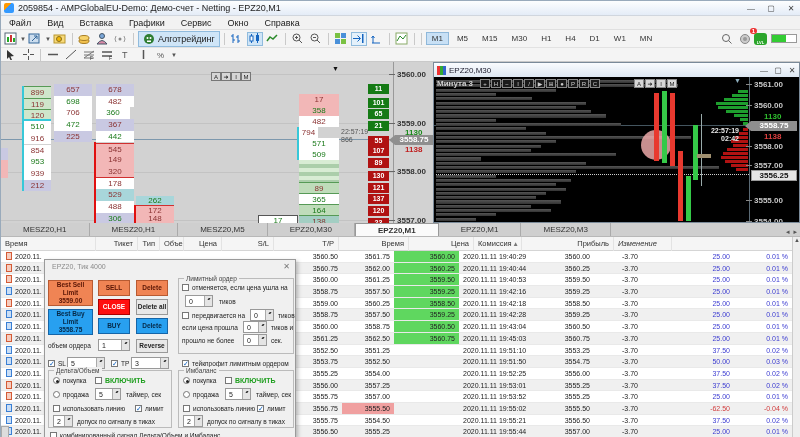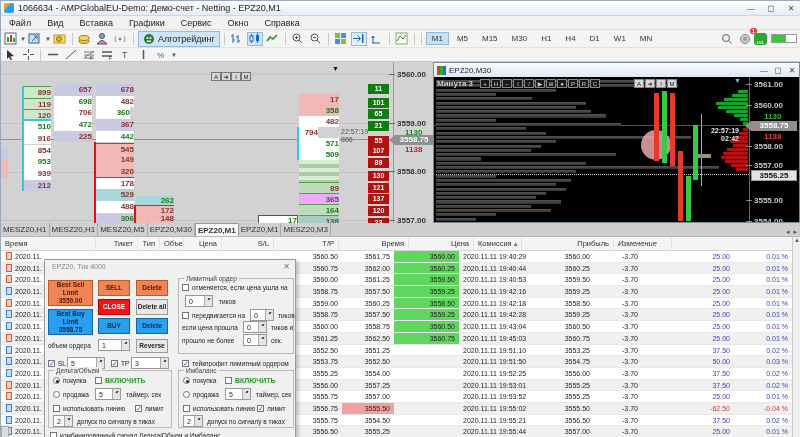--- a/index.html
+++ b/index.html
@@ -25,24 +25,24 @@
 .caret { font-size:6px; color:#555; margin-left:1px; }
 #tb-right { margin-left:auto; display:flex; align-items:center; margin-right:4px; }
 .badge1 { position:absolute; right:-4px; top:-4px; background:#e33; color:#fff; border-radius:6px; font-size:6px; padding:0 2px; font-weight:bold; }
 .lvl { width:13px; height:12px; background:#2ba52b; border-radius:3px; color:#fff; font-size:4px; font-weight:bold; display:flex; align-items:flex-end; justify-content:center; }
 .batt { width:26px; height:9px; border:1px solid #999; background:#fff; margin-left:4px; position:relative; }
 .batt i { position:absolute; left:0; top:0; bottom:0; width:60%; background:#33cc33; }
 
 
 #workspace { position:absolute; left:0; top:61px; width:800px; height:161px; background:#d2d2d2; overflow:hidden; }
 .gl { position:absolute; left:0; width:392px; height:1px; background:#c3c3c3; }
-.ccell { position:absolute; font-size:8px; font-weight:bold; text-align:right; line-height:1.35; overflow:hidden; }
+.ccell { position:absolute; font-size:8px; font-weight:normal; text-align:center; line-height:1.35; overflow:hidden; }
 .bg-w{background:#fff}.bg-lav{background:#c9c9e2}.bg-pnk{background:#f2b7b7}
 .bg-grn1{background:#cfe6cb;border-top:1px solid #569a56}.bg-teal{background:#a8d6da}
-.bg-grnB{background:#bfdcba;border-top:1px solid #569a56}.bg-grnC{background:#f0abfc;border-top:1px solid #569a56}
+.bg-grnB{background:#bfdcba;border-top:1px solid #569a56}.bg-grnC{background:#ffffff;border-top:1px solid #569a56}
 .bg-grnD{background:#a3cec3;border-top:1px solid #569a56}
 .bg-grad{background:repeating-linear-gradient(#d8ecd4 0 4px,#abceaa 4px 8px)}
 .c-g{color:#1a7a1a}.c-r{color:#8a3232}
 .bt-red{border-top:1px solid #d03030}.bb-red{border-bottom:1px solid #d03030}.bb-cyan{border-bottom:2px solid #37c8d8}
 .strip { position:absolute; width:2px; }
 .bdg { position:absolute; left:367px; width:21px; height:10px; color:#fff; font-size:7px; font-weight:bold; text-align:center; line-height:10px; }
 .bdg-g{background:#157a15}.bdg-r{background:#b01212}
 .pscale { position:absolute; left:396px; font-size:8px; font-weight:bold; color:#333; }
 .pscale.g{color:#1a8a1a}.pscale.r{color:#c02020}
 .ptick { position:absolute; left:388px; width:6px; height:1px; background:#666; }
@@ -68,21 +68,21 @@
 .hist.g{background:#1e9e2e}.hist.r{background:#b01212}
 .dscale { position:absolute; left:320px; font-size:8px; font-weight:bold; color:#c8c8c8; }
 .dscale.g{color:#2fbf2f}.dscale.r{color:#e04040}
 .dtick { position:absolute; left:312px; width:6px; height:1px; background:#888; }
 .dk-btn { position:absolute; width:10px; height:9px; background:#1a1a1a; border:1px solid #888; color:#ccc; font-size:6px; text-align:center; line-height:8px; }
 .dstamp { position:absolute; font-size:7px; font-weight:bold; color:#e8e8e8; text-align:right; }
 .pbox { position:absolute; background:#e4e4e4; border:1px solid #999; color:#111; font-size:8px; font-weight:bold; text-align:center; line-height:10px; }
 
 
 #tabstrip { position:absolute; left:0; top:222px; width:800px; height:14px; background:#cfcfcf; display:flex; align-items:flex-end; font-size:8px; color:#333; border-bottom:1px solid #b8b8b8; }
-.tab { padding:1px 2px; height:13px; display:flex; align-items:center; border-right:1px solid #aaa; }
+.tab { padding:1px 22px; height:13px; display:flex; align-items:center; border-right:1px solid #aaa; }
 .tab.active { background:#fafafa; border:1px solid #999; border-bottom:none; font-weight:bold; }
 .tabarrows { margin-left:auto; margin-right:4px; font-size:7px; color:#555; display:flex; gap:4px; }
 
 
 #gridheader { position:absolute; left:0; top:236px; width:791px; height:14px; background:#f5f5f5; border-bottom:1px solid #d5d5d5; display:flex; font-size:7.5px; color:#333; }
 .hc { height:14px; line-height:14px; padding:0 4px; border-right:1px solid #e3e3e3; white-space:nowrap; overflow:hidden; }
 #gridrows { position:absolute; left:0; top:250px; width:791px; height:187px; background:#fff; overflow:hidden; }
 .trow { display:flex; height:11.7px; border-bottom:1px solid #e9e9e9; font-size:7px; color:#222; }
 .trow.alt { background:#f0f0f0; }
 .tc { height:100%; line-height:11.7px; padding:0 4px; white-space:nowrap; overflow:hidden; }
@@ -114,21 +114,21 @@
 .oplabel { position:absolute; white-space:nowrap; }
 .enable { color:#1e9e1e; font-weight:bold; font-size:7px; }
 </style>
 </head>
 <body>
 
 <div id="app">
 
   <div id="titlebar">
     <div id="appicon"></div>
-    <span>1066634 - AMPGlobalEU-Demo: Демо-счет - Netting - EPZ20,M1</span>
+    <span>2059854 - AMPGlobalEU-Demo: Демо-счет - Netting - EPZ20,M1</span>
     <div class="winbtns">
       <div class="winbtn">—</div>
       <div class="winbtn">▢</div>
       <div class="winbtn">✕</div>
     </div>
   </div>
 
   <div id="menubar">
       <div class="menuitem">Файл</div>
       <div class="menuitem">Вид</div>

